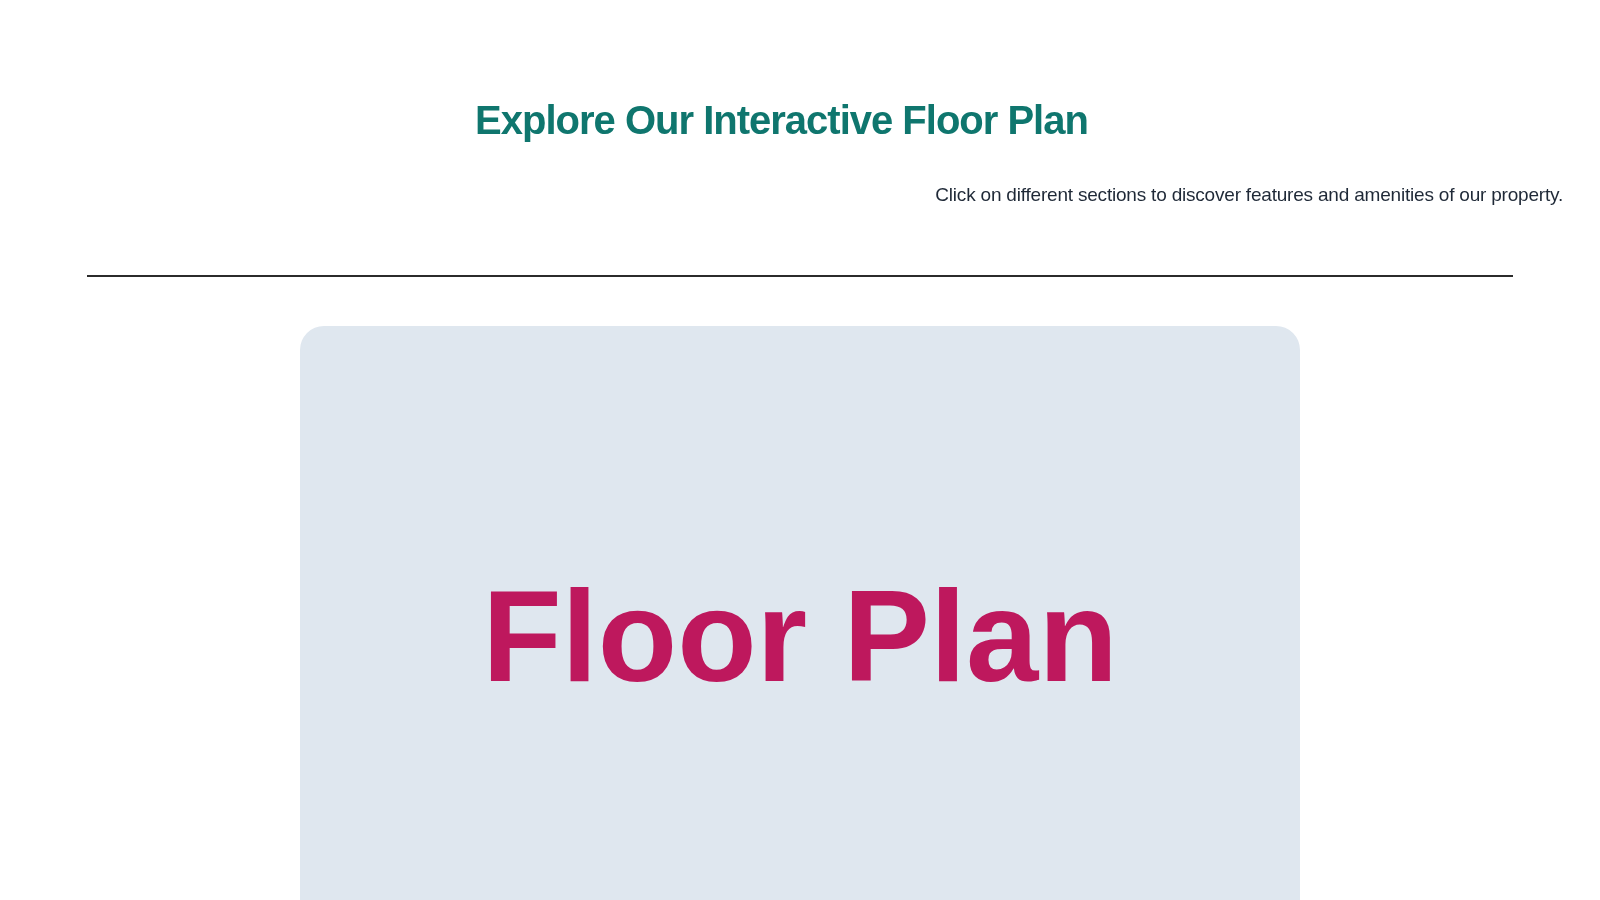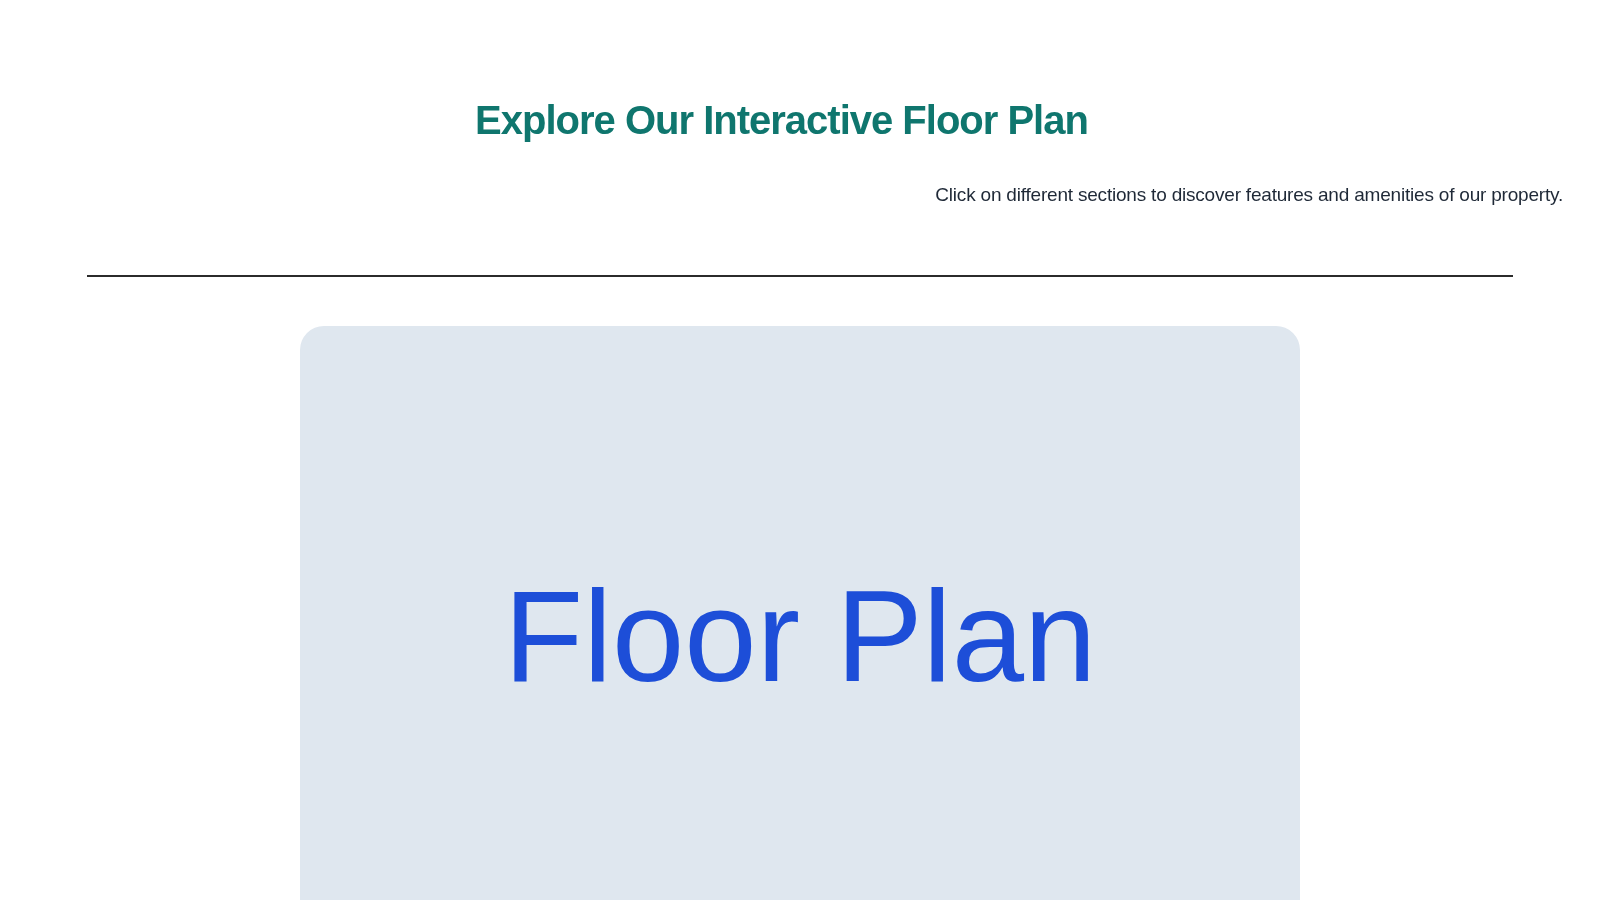--- a/index.html
+++ b/index.html
@@ -42,22 +42,22 @@
     height: 620px;
     background: #dfe7ef;
     border-radius: 24px;
     display: flex;
     align-items: center;
     justify-content: center;
     cursor: pointer;
   }
   .floorplan-placeholder {
     font-size: 130px;
-    font-weight: 400;
-    color: #1d4ed8;
+    font-weight: 700;
+    color: #be185d;
     letter-spacing: 0;
     user-select: none;
   }
 </style>
 </head>
 <body>
 
 <div class="hero">
   <h1>Explore Our Interactive Floor Plan</h1>
   <p class="subtitle">Click on different sections to discover features and amenities of our property.</p>

